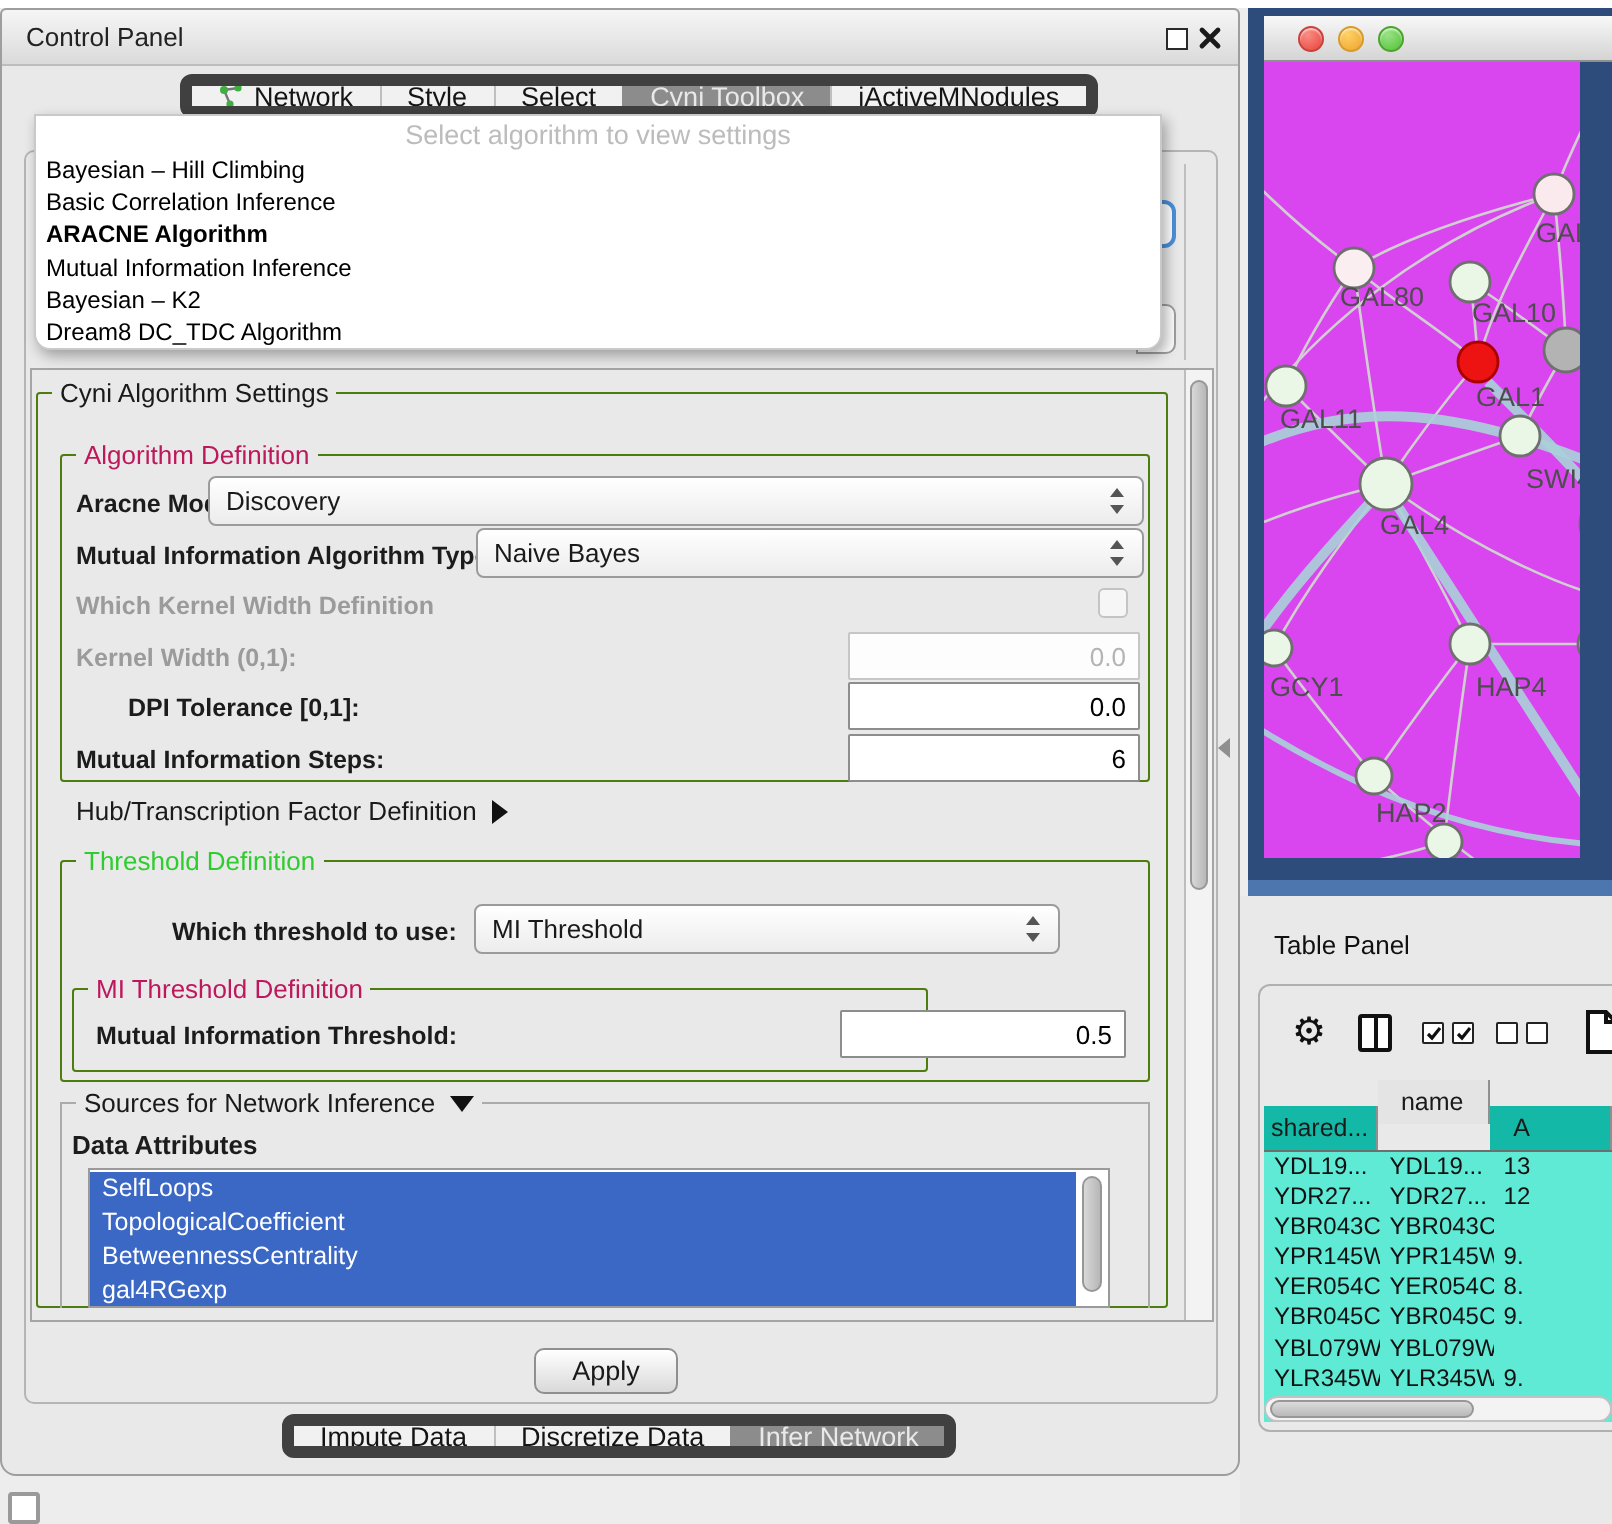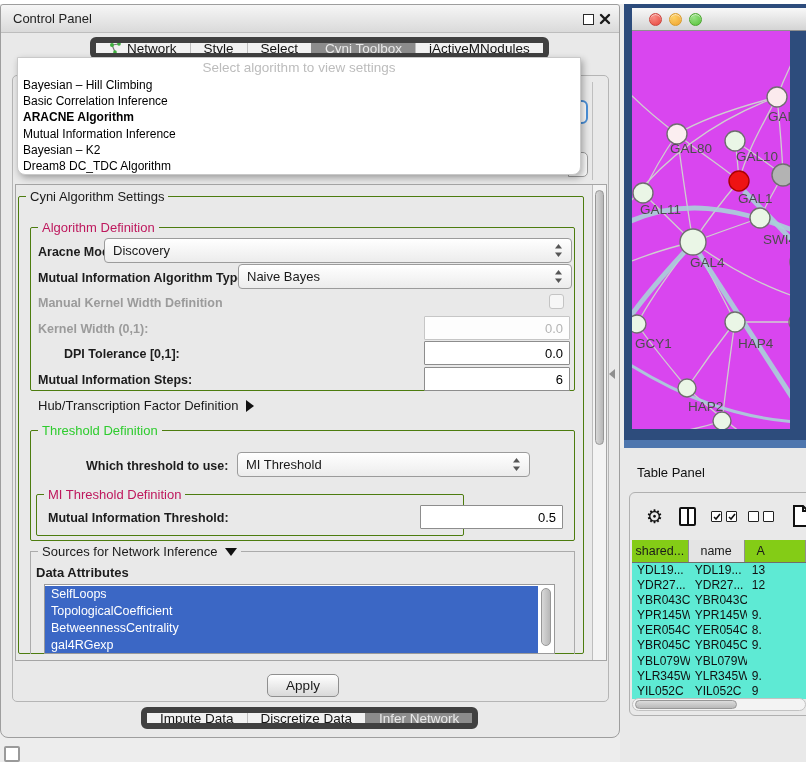--- a/index.html
+++ b/index.html
@@ -88,21 +88,21 @@
   .tp-body{left:629px;top:492px;width:182px;height:224px;border:1px solid #b0b0b0;
            border-radius:6px 0 0 6px;background:#e9e9e9;box-sizing:border-box;}
   .gear{font-size:19px;line-height:19px;color:#111;}
   .colico{width:17px;height:19px;border:2px solid #111;border-radius:2px;box-sizing:border-box;background:#fff;}
   .colico div{width:0;height:100%;border-left:2px solid #111;margin-left:6px;}
   .pair{display:flex;gap:4px;}
   .pbox{width:11px;height:11px;border:1.5px solid #222;border-radius:1px;background:#fff;
         display:flex;align-items:center;justify-content:center;box-sizing:border-box;}
   .th{box-sizing:border-box;height:22px;border-right:1px solid #8f8f8f;font-size:12.5px;
       display:flex;align-items:center;background:#e4e4e4;}
-  .th.blue{background:#84cc16;}
+  .th.blue{background:#14b8a6;margin-top:13px;}
   .tr{display:flex;height:15.1px;background:#5eead4;}
   .td{font-size:12px;line-height:15px;padding-left:5px;box-sizing:border-box;
       white-space:nowrap;overflow:hidden;color:#111;}
   .vline{background:#bfbfbf;width:1px;}
 </style>
 </head>
 <body>
 
 <div id="root">
 
@@ -190,21 +190,21 @@
   <div class="abs combo" style="left:238px;top:264px;width:334px;">
     <span class="ctext">Naive Bayes</span>
     <span class="carr">
       <svg width="9" height="13" viewBox="0 0 9 13">
           <path d="M4.5 0 L8 4.5 H1 Z" fill="#555"></path>
           <path d="M4.5 13 L1 8.5 H8 Z" fill="#555"></path>
         </svg>
     </span>
   </div>
 
-  <div class="abs fldlab dis" style="left:38px;top:296px;">Manual Kernel Width Definition</div>
+  <div class="abs fldlab dis" style="left:38px;top:296px;">Which Kernel Width Definition</div>
   <div class="abs cbx" style="left:549px;top:294px;"></div>
 
   <div class="abs fldlab dis" style="left:38px;top:322px;">Kernel Width (0,1):</div>
   <input class="numfield dis" style="left: 424px; top: 316px; width: 146px;" value="0.0">
 
   <div class="abs fldlab" style="left:36px;top:347px;margin-left:28px;">DPI Tolerance [0,1]:</div>
   <input class="numfield" style="left: 424px; top: 341px; width: 146px;" value="0.0">
 
   <div class="abs fldlab" style="left:38px;top:373px;">Mutual Information Steps:</div>
   <input class="numfield" style="left: 424px; top: 367px; width: 146px;" value="6">

